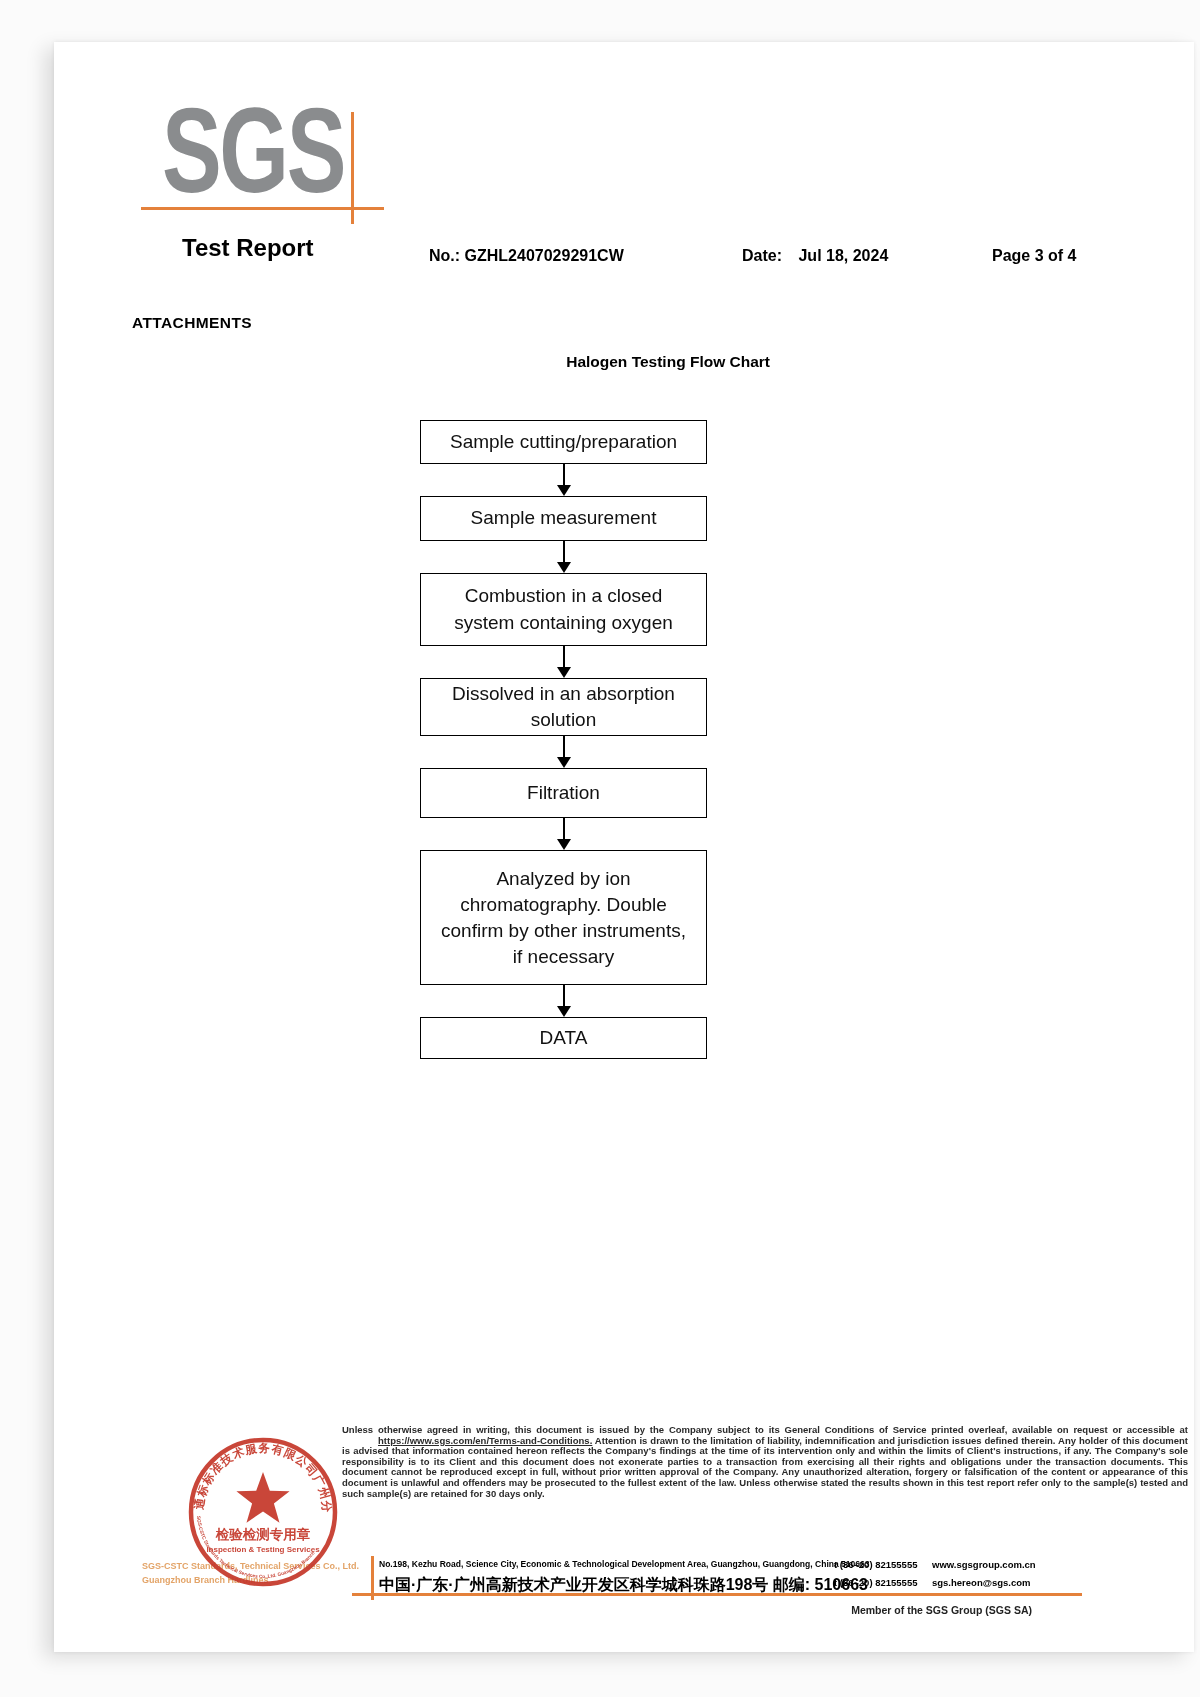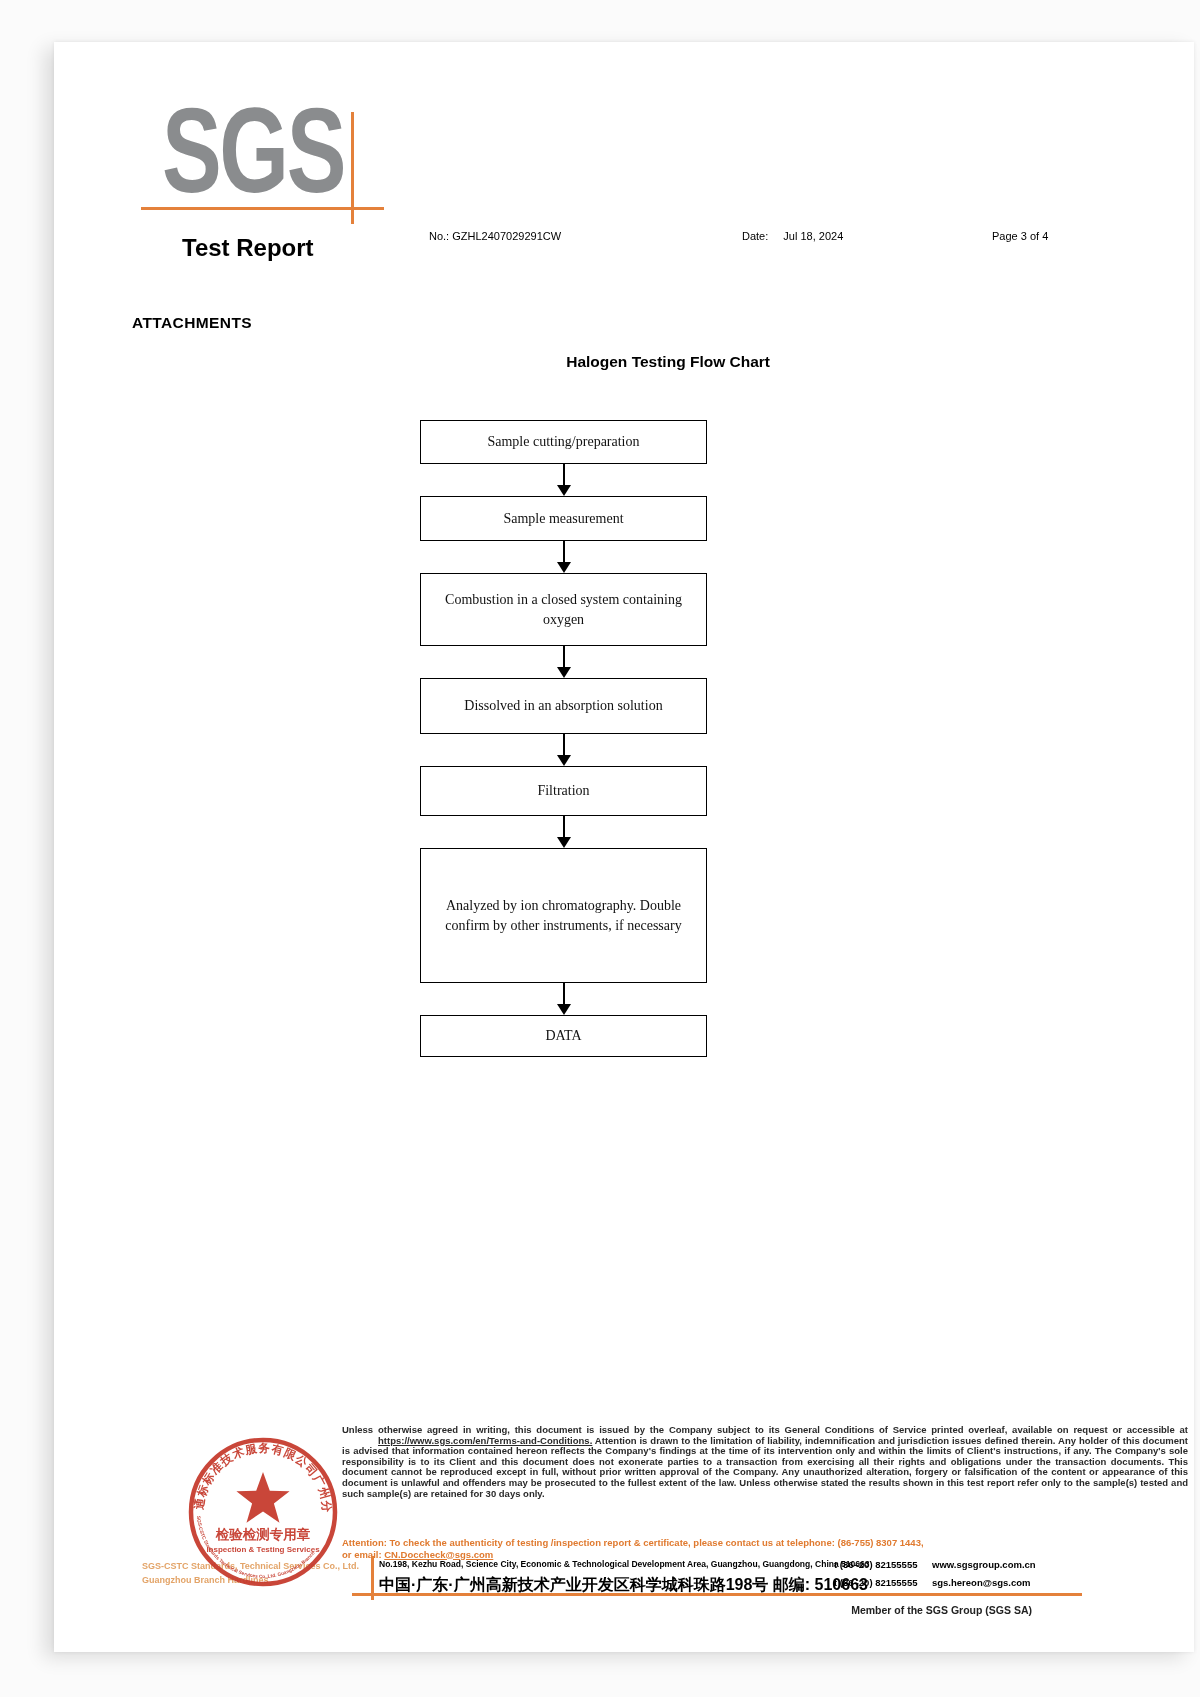--- a/index.html
+++ b/index.html
@@ -5,32 +5,32 @@
   html,body{margin:0;padding:0;width:1200px;height:1697px;background:#fbfbfb;overflow:hidden;
     font-family:"Liberation Sans",sans-serif;color:#000;}
   .page{position:absolute;left:30px;top:42px;width:1140px;height:1610px;background:#fff;
     box-shadow:-10px 6px 18px rgba(0,0,0,.12), 0 0 4px rgba(0,0,0,.08);margin-left:24px;}
   
   .logo{position:absolute;left:108px;top:48px;font-size:112px;font-weight:bold;line-height:1;
     color:#8a8c8e;letter-spacing:-3px;transform:scale(.8,1.08);transform-origin:left top;}
   .hline{position:absolute;left:87px;top:165px;width:243px;height:3px;background:#E4813B;}
   .vline{position:absolute;left:297px;top:70px;width:3px;height:112px;background:#E4813B;}
   .doc-title{position:absolute;left:128px;top:192px;font-size:24px;font-weight:bold;text-align:center;}
-  .hfield{position:absolute;top:188px;font-size:11px;font-weight:normal;white-space:nowrap;}
+  .hfield{position:absolute;top:205px;font-size:16px;font-weight:bold;white-space:nowrap;}
   .f-no{left:375px;}
   .f-date{left:688px;}
   .f-date .lbl{margin-right:12px;}
   .f-page{left:938px;}
   
   .attachments{position:absolute;left:78px;top:272px;font-size:15.5px;font-weight:bold;letter-spacing:.4px;text-align:right;}
   .flow-title{position:absolute;left:316px;top:311px;width:400px;text-align:right;
     font-size:15.5px;font-weight:bold;}
   .flow{position:absolute;left:366px;top:378px;width:287px;display:flex;flex-direction:column;align-items:stretch;}
   .flow-box{box-sizing:border-box;width:100%;border:1.5px solid #000;display:flex;align-items:center;
-    justify-content:center;text-align:center;font-size:14px;line-height:1.38;padding:2px 6px;color:#111;font-family:Liberation Serif, serif;}
+    justify-content:center;text-align:center;font-size:19px;line-height:1.38;padding:2px 6px;color:#111;}
   .fb1{min-height:44px}.fb2{min-height:45px}.fb3{min-height:73px}.fb4{min-height:56px}
   .fb5{min-height:50px}.fb6{min-height:135px}.fb7{min-height:42px}
   .fb3 span{max-width:260px}.fb4 span{max-width:235px}.fb6 span{max-width:245px}
   .flow-arrow{position:relative;height:32px;width:100%;}
   .flow-arrow::before{content:"";position:absolute;left:50%;top:0;transform:translateX(-50%);
     width:2px;height:22px;background:#000;}
   .flow-arrow::after{content:"";position:absolute;left:50%;top:21px;transform:translateX(-50%);
     width:0;height:0;border-left:7px solid transparent;border-right:7px solid transparent;border-top:11px solid #000;}
   
   .company{position:absolute;left:88px;top:1517px;z-index:1;color:#E3A468;font-size:9px;
@@ -123,24 +123,20 @@
     </text>
     <text font-size="4.8" font-weight="bold" fill="#C5392B">
       <textPath href="#arcBottom" startOffset="4">SGS-CSTC Standards Technical Services Co.,Ltd. Guangzhou Branch</textPath>
     </text>
     <text x="86" y="113" text-anchor="middle" font-size="13.5" font-weight="bold" fill="#C5392B">检验检测专用章</text>
     <text x="86" y="126" text-anchor="middle" font-size="8" font-weight="bold" fill="#C5392B">Inspection &amp; Testing Services</text>
   </svg>
 
   <p class="legal"><span>Unless otherwise agreed in writing, this document is issued by the Company subject to its General Conditions of Service printed overleaf, available on request or accessible at </span><span class="ulink">https://www.sgs.com/en/Terms-and-Conditions.</span><span> Attention is drawn to the limitation of liability, indemnification and jurisdiction issues defined therein. Any holder of this document is advised that information contained hereon reflects the Company's findings at the time of its intervention only and within the limits of Client's instructions, if any. The Company's sole responsibility is to its Client and this document does not exonerate parties to a transaction from exercising all their rights and obligations under the transaction documents. This document cannot be reproduced except in full, without prior written approval of the Company. Any unauthorized alteration, forgery or falsification of the content or appearance of this document is unlawful and offenders may be prosecuted to the fullest extent of the law. Unless otherwise stated the results shown in this test report refer only to the sample(s) tested and such sample(s) are retained for 30 days only.</span></p>
 
-  <div class="attention">
-    <span>Attention: To check the authenticity of testing /inspection report &amp; certificate, please contact us at telephone: (86-755) 8307 1443,</span><br>
-    <span>or email: </span><span class="olink">CN.Doccheck@sgs.com</span>
-  </div>
 
   <div class="addr-bar"></div>
   <div class="addr-en">No.198, Kezhu Road, Science City, Economic &amp; Technological Development Area, Guangzhou, Guangdong, China  510663</div>
   <div class="addr-cn">中国·广东·广州高新技术产业开发区科学城科珠路198号  邮编: 510663</div>
   <div class="col-phone r1">t (86–20) 82155555</div>
   <div class="col-phone r2">t (86–20) 82155555</div>
   <div class="col-net r1">www.sgsgroup.com.cn</div>
   <div class="col-net r2">sgs.hereon@sgs.com</div>
   <div class="foot-rule"></div>
   <div class="member">Member of the SGS Group (SGS SA)</div>

